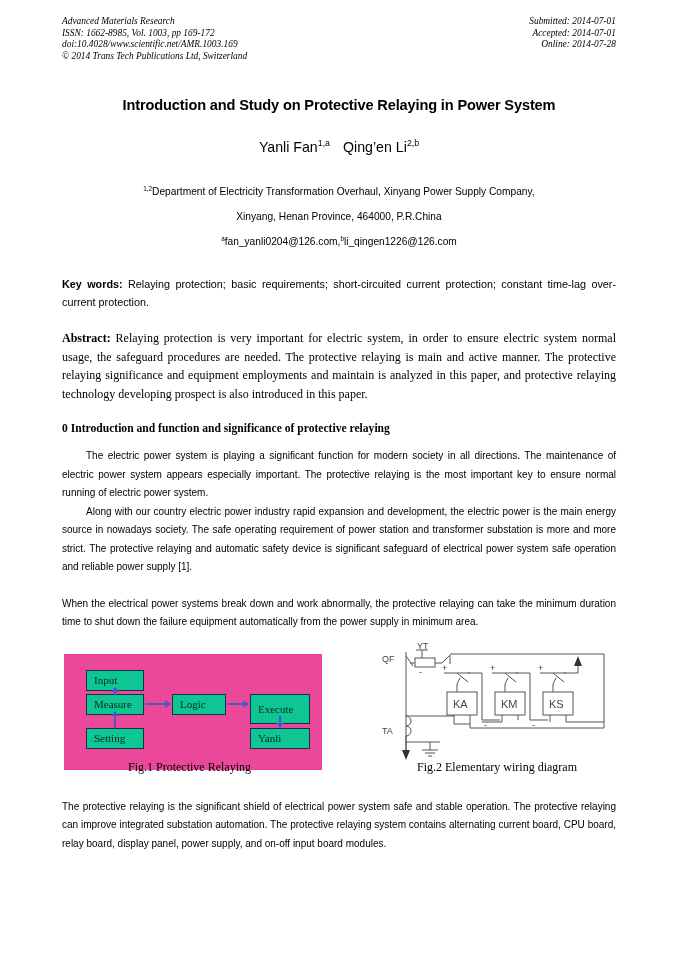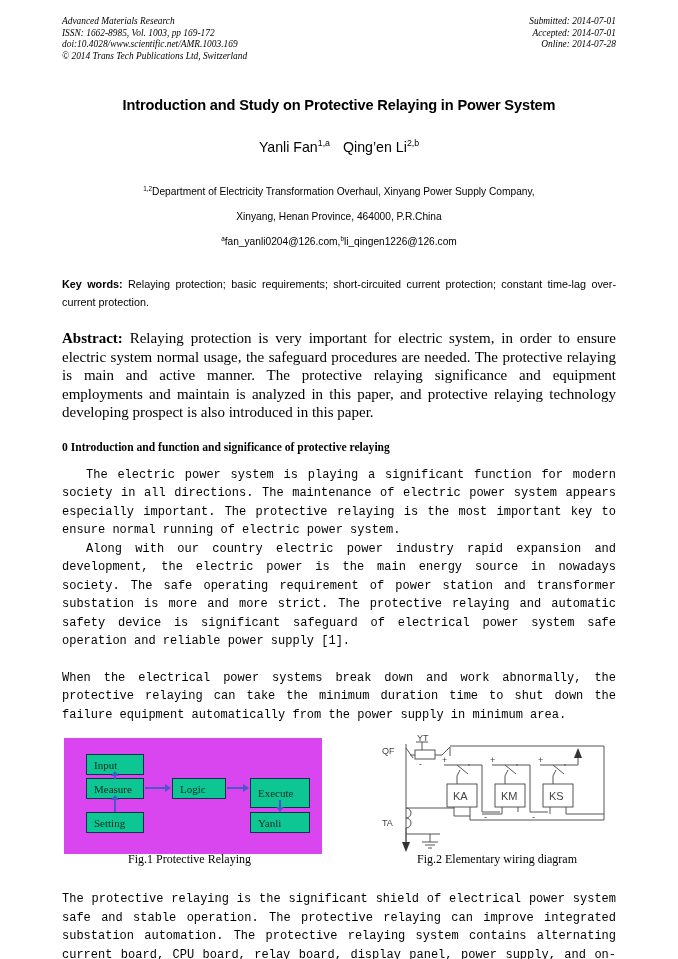--- a/index.html
+++ b/index.html
@@ -90,62 +90,62 @@
     font-size: 10.8px;
     line-height: 17.5px;
     text-align: justify;
   }
   .kw-label { font-weight: bold; }
 
   
   .abstract {
     margin-top: 18px;
     font-family: "Liberation Serif", serif;
-    font-size: 15px;
+    font-size: 12px;
     line-height: 18.6px;
     text-align: justify;
   }
   .abs-label { font-weight: bold; }
 
   
   .section-heading {
     margin-top: 19px;
     font-family: "Liberation Serif", serif;
     font-weight: bold;
     font-size: 11.6px;
   }
 
   
   .body-par {
-    font-family: Liberation Mono, monospace;
-    font-size: 12px;
+    font-family: Liberation Sans, sans-serif;
+    font-size: 10px;
     line-height: 18.5px;
     text-align: justify;
     margin: 0;
   }
   .body-par.indent { text-indent: 24px; }
   .par-gap-1 { margin-top: 12px; }
   .par-gap-2 { margin-top: 18px; }
   .par-gap-3 { margin-top: 20px; }
 
   
   .figures {
     position: relative;
     margin-top: 14px;
     height: 132px;
   }
 
   
   .fig1 {
     position: absolute;
     left: 2px;
-    top: 0;
+    top: 8px;
     width: 258px;
     height: 116px;
-    background: #d946ef;
+    background: #ec4899;
   }
   .blk {
     position: absolute;
     background: #0ec694;
     border: 1px solid #16304a;
     font-family: "Liberation Serif", serif;
     font-size: 11px;
     color: #0a2a22;
     display: flex;
     align-items: center;

